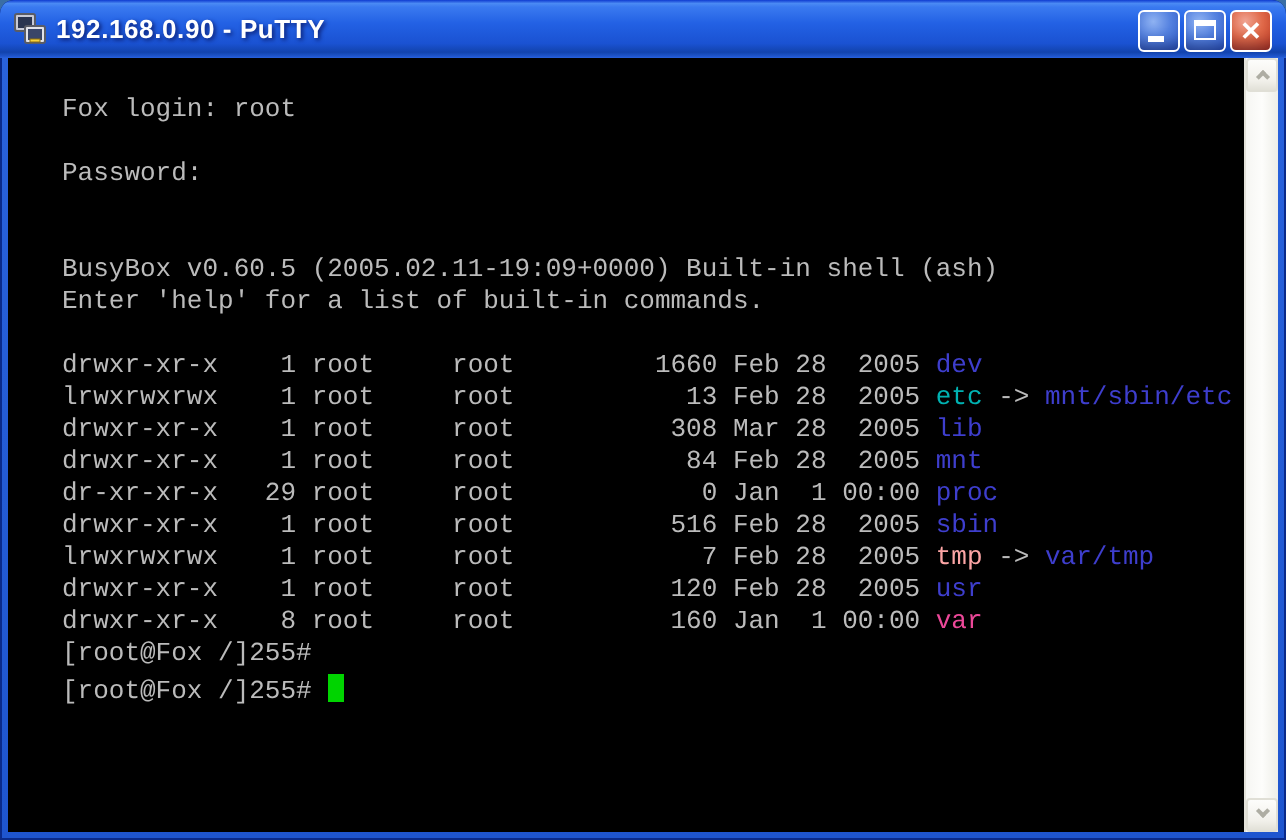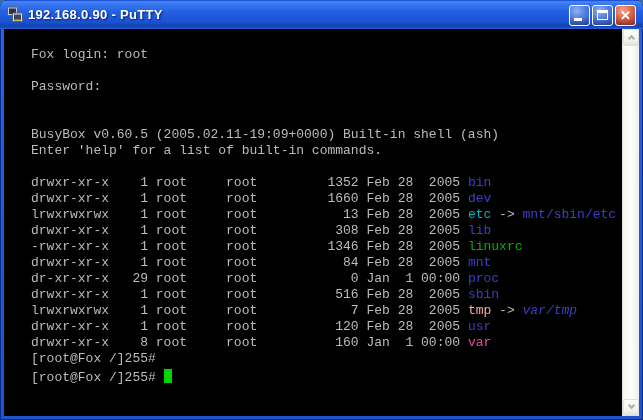--- a/index.html
+++ b/index.html
@@ -170,29 +170,27 @@
     <div class="terminal" style="background: rgb(0, 0, 0); padding-left: 27px;">
         <div class="tline"></div>
         <div class="tline"><span style="color: rgb(187, 187, 187);">Fox login: root</span></div>
         <div class="tline"></div>
         <div class="tline"><span style="color: rgb(187, 187, 187);">Password:</span></div>
         <div class="tline"></div>
         <div class="tline"></div>
         <div class="tline"><span style="color: rgb(187, 187, 187);">BusyBox v0.60.5 (2005.02.11-19:09+0000) Built-in shell (ash)</span></div>
         <div class="tline"><span style="color: rgb(187, 187, 187);">Enter 'help' for a list of built-in commands.</span></div>
         <div class="tline"></div>
-        <div class="tline"><span style="color: rgb(187, 187, 187);">drwxr-xr-x    1 root     root         1352 Feb 28  2005 </span><span style="color: rgb(62, 62, 205);">bin</span></div>
         <div class="tline"><span style="color: rgb(187, 187, 187);">drwxr-xr-x    1 root     root         1660 Feb 28  2005 </span><span style="color: rgb(62, 62, 205);">dev</span></div>
         <div class="tline"><span style="color: rgb(187, 187, 187);">lrwxrwxrwx    1 root     root           13 Feb 28  2005 </span><span style="color: rgb(0, 178, 178);">etc</span><span style="color: rgb(187, 187, 187);"> -&gt; </span><span style="color: rgb(62, 62, 205);">mnt/sbin/etc</span></div>
-        <div class="tline"><span style="color: rgb(187, 187, 187);">drwxr-xr-x    1 root     root          308 Feb 28  2005 </span><span style="color: rgb(62, 62, 205);">lib</span></div>
-        <div class="tline"><span style="color: rgb(187, 187, 187);">-rwxr-xr-x    1 root     root         1346 Feb 28  2005 </span><span style="color: rgb(0, 180, 0);">linuxrc</span></div>
+        <div class="tline"><span style="color: rgb(187, 187, 187);">drwxr-xr-x    1 root     root          308 Mar 28  2005 </span><span style="color: rgb(62, 62, 205);">lib</span></div>
         <div class="tline"><span style="color: rgb(187, 187, 187);">drwxr-xr-x    1 root     root           84 Feb 28  2005 </span><span style="color: rgb(62, 62, 205);">mnt</span></div>
         <div class="tline"><span style="color: rgb(187, 187, 187);">dr-xr-xr-x   29 root     root            0 Jan  1 00:00 </span><span style="color: rgb(62, 62, 205);">proc</span></div>
         <div class="tline"><span style="color: rgb(187, 187, 187); text-align: right;">drwxr-xr-x    1 root     root          516 Feb 28  2005 </span><span style="color: rgb(62, 62, 205);">sbin</span></div>
-        <div class="tline"><span style="color: rgb(187, 187, 187);">lrwxrwxrwx    1 root     root            7 Feb 28  2005 </span><span style="color: #fca5a5; margin-top: 24px;">tmp</span><span style="color: rgb(187, 187, 187);"> -&gt; </span><span style="color: rgb(62, 62, 205); font-style: italic;">var/tmp</span></div>
+        <div class="tline"><span style="color: rgb(187, 187, 187);">lrwxrwxrwx    1 root     root            7 Feb 28  2005 </span><span style="color: #fca5a5; margin-top: 24px;">tmp</span><span style="color: rgb(187, 187, 187);"> -&gt; </span><span style="color: rgb(62, 62, 205);">var/tmp</span></div>
         <div class="tline"><span style="color: rgb(187, 187, 187);">drwxr-xr-x    1 root     root          120 Feb 28  2005 </span><span style="color: rgb(62, 62, 205);">usr</span></div>
         <div class="tline"><span style="color: rgb(187, 187, 187);">drwxr-xr-x    8 root     root          160 Jan  1 00:00 </span><span style="color: #ec4899;">var</span></div>
         <div class="tline"><span style="color: rgb(187, 187, 187);">[root@Fox /]255#</span></div>
         <div class="tline"><span style="color: rgb(187, 187, 187);">[root@Fox /]255# </span><span class="cursor" style="background: rgb(0, 212, 0);"></span></div>
       </div>
 
     <div class="scrollbar">
       <div class="sb-btn">
         <div class="chev up"></div>
       </div>

